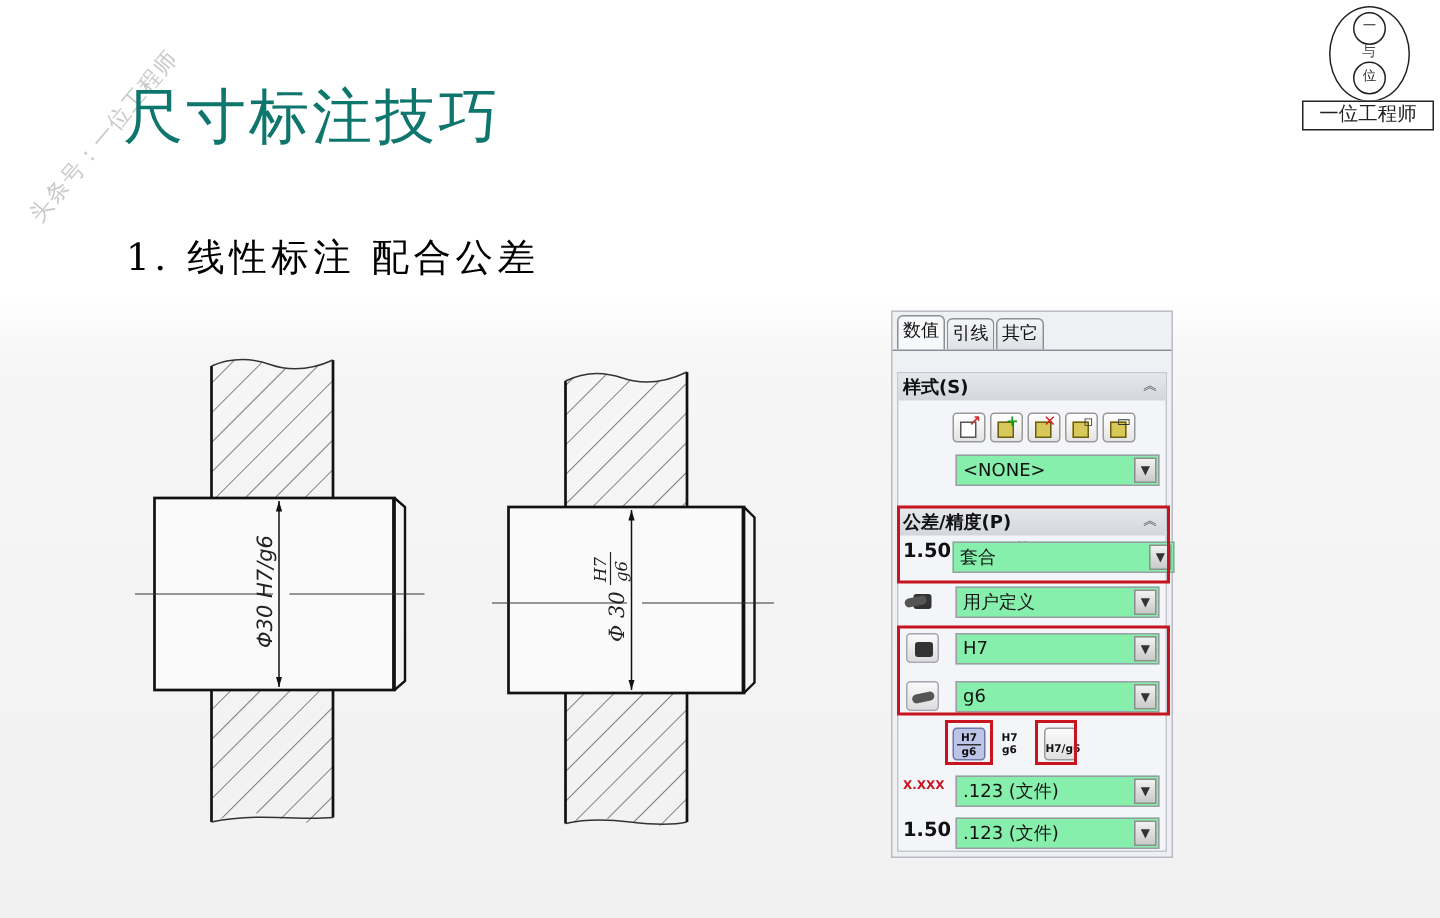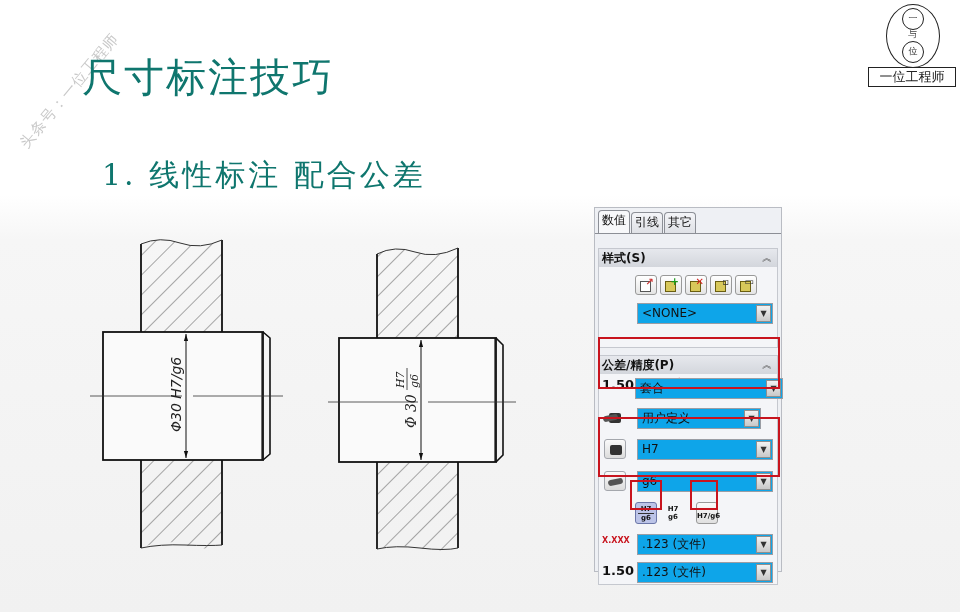--- a/index.html
+++ b/index.html
@@ -15,23 +15,22 @@
     color: #c9c9c9; font-size: 15px; letter-spacing: 1px; white-space: nowrap;
     top: 140px; left: 16px;
   }
   .page-title {
     position: absolute; left: 82px; top: 50px;
     color: #0f766e; font-size: 40px; font-weight: normal; letter-spacing: 2px;
     font-family: "DejaVu Sans", sans-serif;
   }
   .subtitle {
     position: absolute; left: 84px; top: 155px;
-    color: #0f766e; font-size: 30px; letter-spacing: 3px;
+    color: #000000; font-size: 25px; letter-spacing: 3px;
     font-family: "DejaVu Serif", "Liberation Serif", serif;
-    margin-left: 18px;
   }
   .logo {
     position: absolute; left: 866px; top: 4px; width: 92px; height: 84px;
   }
   .logo-circle {
     position: absolute; left: 20px; top: 0; width: 54px; height: 64px;
     border: 1.5px solid #222; border-radius: 50%;
   }
   .logo-inner {
     position: absolute; left: 15px; width: 22px; height: 22px;
@@ -74,21 +73,21 @@
     position: absolute; right: 5px; top: 0; font-size: 10px; color: #555; font-weight: normal;
   }
   .icon-row { position: absolute; left: 36px; top: 26px; display: flex; gap: 3px; }
   .tool-btn {
     width: 22px; height: 20px; border: 1px solid #999; border-radius: 3px;
     background: linear-gradient(#fff, #e4e4e4); position: relative;
   }
   .tool-btn .doc { position: absolute; left: 4px; top: 5px; width: 11px; height: 11px; background: #d8c85a; border: 1px solid #6a5e10; }
   .tool-btn .mark { position: absolute; right: 2px; top: 1px; font-size: 10px; font-weight: bold; line-height: 10px; }
   .select {
-    position: absolute; height: 21px; background: #0ea5e9; border: 1px solid #9a9da4;
+    position: absolute; height: 21px; background: #86efac; border: 1px solid #9a9da4;
     font-size: 12px; line-height: 19px; padding-left: 4px;
   }
   .select .arrow {
     position: absolute; right: 1px; top: 1px; width: 15px; height: 17px;
     background: linear-gradient(#f2f2f2, #c9c9c9); border: 1px solid #8f8f8f;
     font-size: 8px; text-align: center; line-height: 15px; color: #333;
   }
   .red-box { position: absolute; border: 2px solid #c8141e; }
   .lead-icon { position: absolute; font-size: 9px; line-height: 9px; }
   .tol-icon .base { font-size: 13px; font-weight: bold; color: #111; }
@@ -208,21 +207,21 @@
         <div class="doc"></div>
         <span class="mark" style="color:#333;">▭</span>
       </div>
     </div>
     <div class="select" style="left:38px; top:54px; width:136px;">
       <span>&lt;NONE&gt;</span>
       <span class="arrow">▼</span>
     </div>
   </div>
 
-  <div class="group" style="top:130px; height:230px;margin-top:17px;">
+  <div class="group" style="top:130px; height:230px;">
     <div class="group-head">
       <span>公差/精度(P)</span>
       <span class="collapse">︽</span>
     </div>
 
     <div class="lead-icon tol-icon" style="left:3px; top:24px;">
       <span class="base">1.50</span>
       <span style="position:absolute; left:19px; top:-3px; white-space:nowrap;">
         <span class="sup" style="display:block;">+.01</span>
         <span class="sup" style="display:block;">-.01</span>
@@ -230,21 +229,21 @@
     </div>
     <div class="select" style="left:36px; top:22px; width:148px;">
       <span>套合</span>
       <span class="arrow">▼</span>
     </div>
 
     <div class="part-icon" style="left:5px; top:52px; border:none; background:none;">
       <div class="blk"></div>
       <div class="shaft" style="left:-1px;"></div>
     </div>
-    <div class="select" style="left:38px; top:52px; width:124px;">
+    <div class="select" style="left:38px; top:52px; width:136px;">
       <span>用户定义</span>
       <span class="arrow">▼</span>
     </div>
 
     <div class="part-icon" style="left:5px; top:83px;">
       <div class="blk"></div>
     </div>
     <div class="select" style="left:38px; top:83px; width:136px;">
       <span>H7</span>
       <span class="arrow">▼</span>

